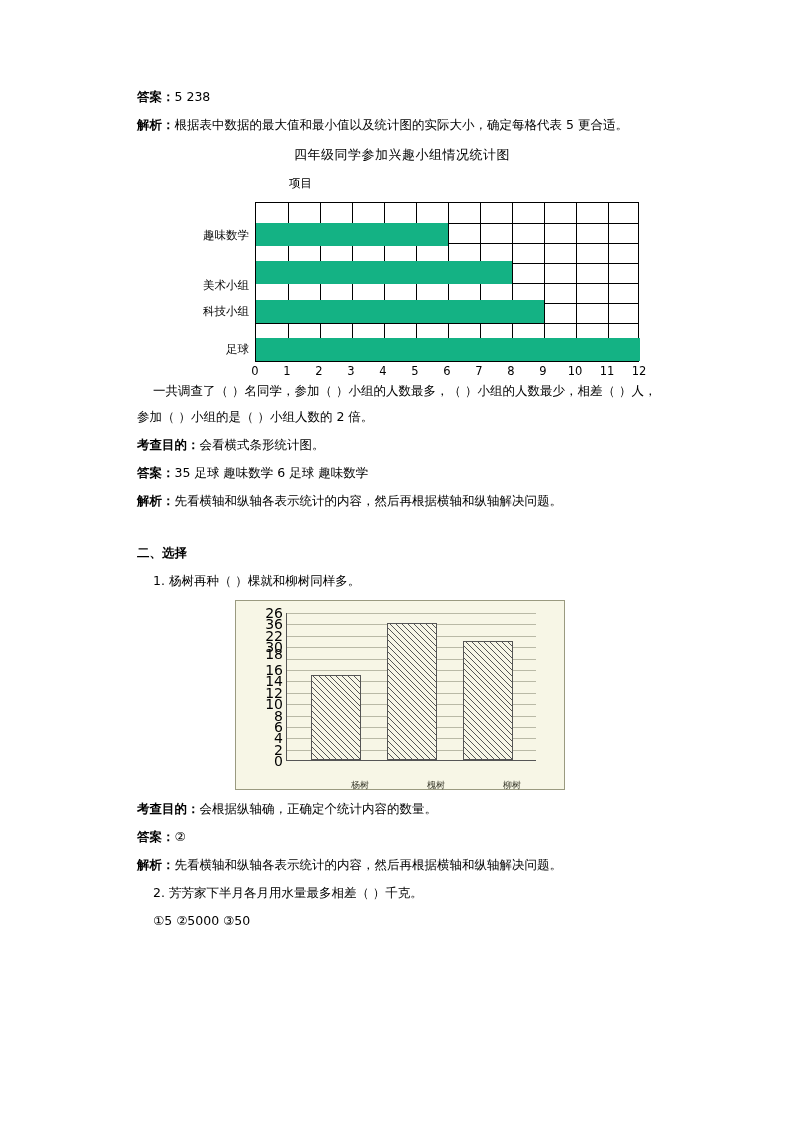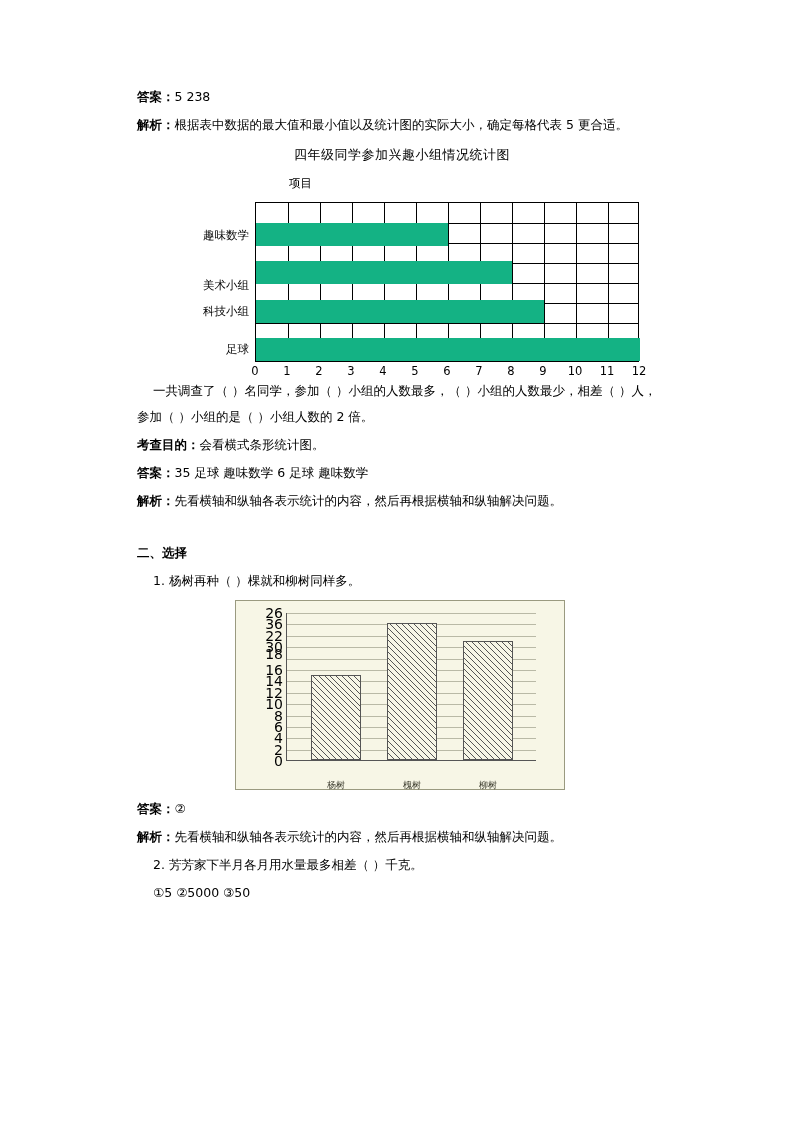--- a/index.html
+++ b/index.html
@@ -158,20 +158,21 @@
       rgba(0,0,0,0) 0.7px, rgba(0,0,0,0) 4.2px
     );
   }
   .c2-xlabel {
     position: absolute;
     font-size: 9px;
     text-align: center;
     transform: translateX(-50%);
     top: 166px;
     color: #3b3b2d;
+    margin-left: 24px;
   }
 </style>
 </head>
 <body>
 
 <div class="page">
   <div class="content">
 
     <div class="line">
       <span class="bold">答案：</span><span>5    238</span>
@@ -291,20 +292,23 @@
           <div class="c2-ytick" style="top:136.6px;">2</div>
           <div class="c2-ytick" style="top:148px;">0</div>
 
           <div class="c2-xlabel" style="left:49px;">杨树</div>
           <div class="c2-xlabel" style="left:125px;">槐树</div>
           <div class="c2-xlabel" style="left:201px;">柳树</div>
         </div>
       </div>
     </div>
 
+    <div class="line" style="margin-top:6px;">
+      <span class="bold">考查目的：</span><span>会根据纵轴确，正确定个统计内容的数量。</span>
+    </div>
 
     <div class="line">
       <span class="bold">答案：</span><span>②</span>
     </div>
 
     <div class="line">
       <span class="bold">解析：</span><span>先看横轴和纵轴各表示统计的内容，然后再根据横轴和纵轴解决问题。</span>
     </div>
 
     <div class="line indent">2. 芳芳家下半月各月用水量最多相差（        ）千克。</div>

